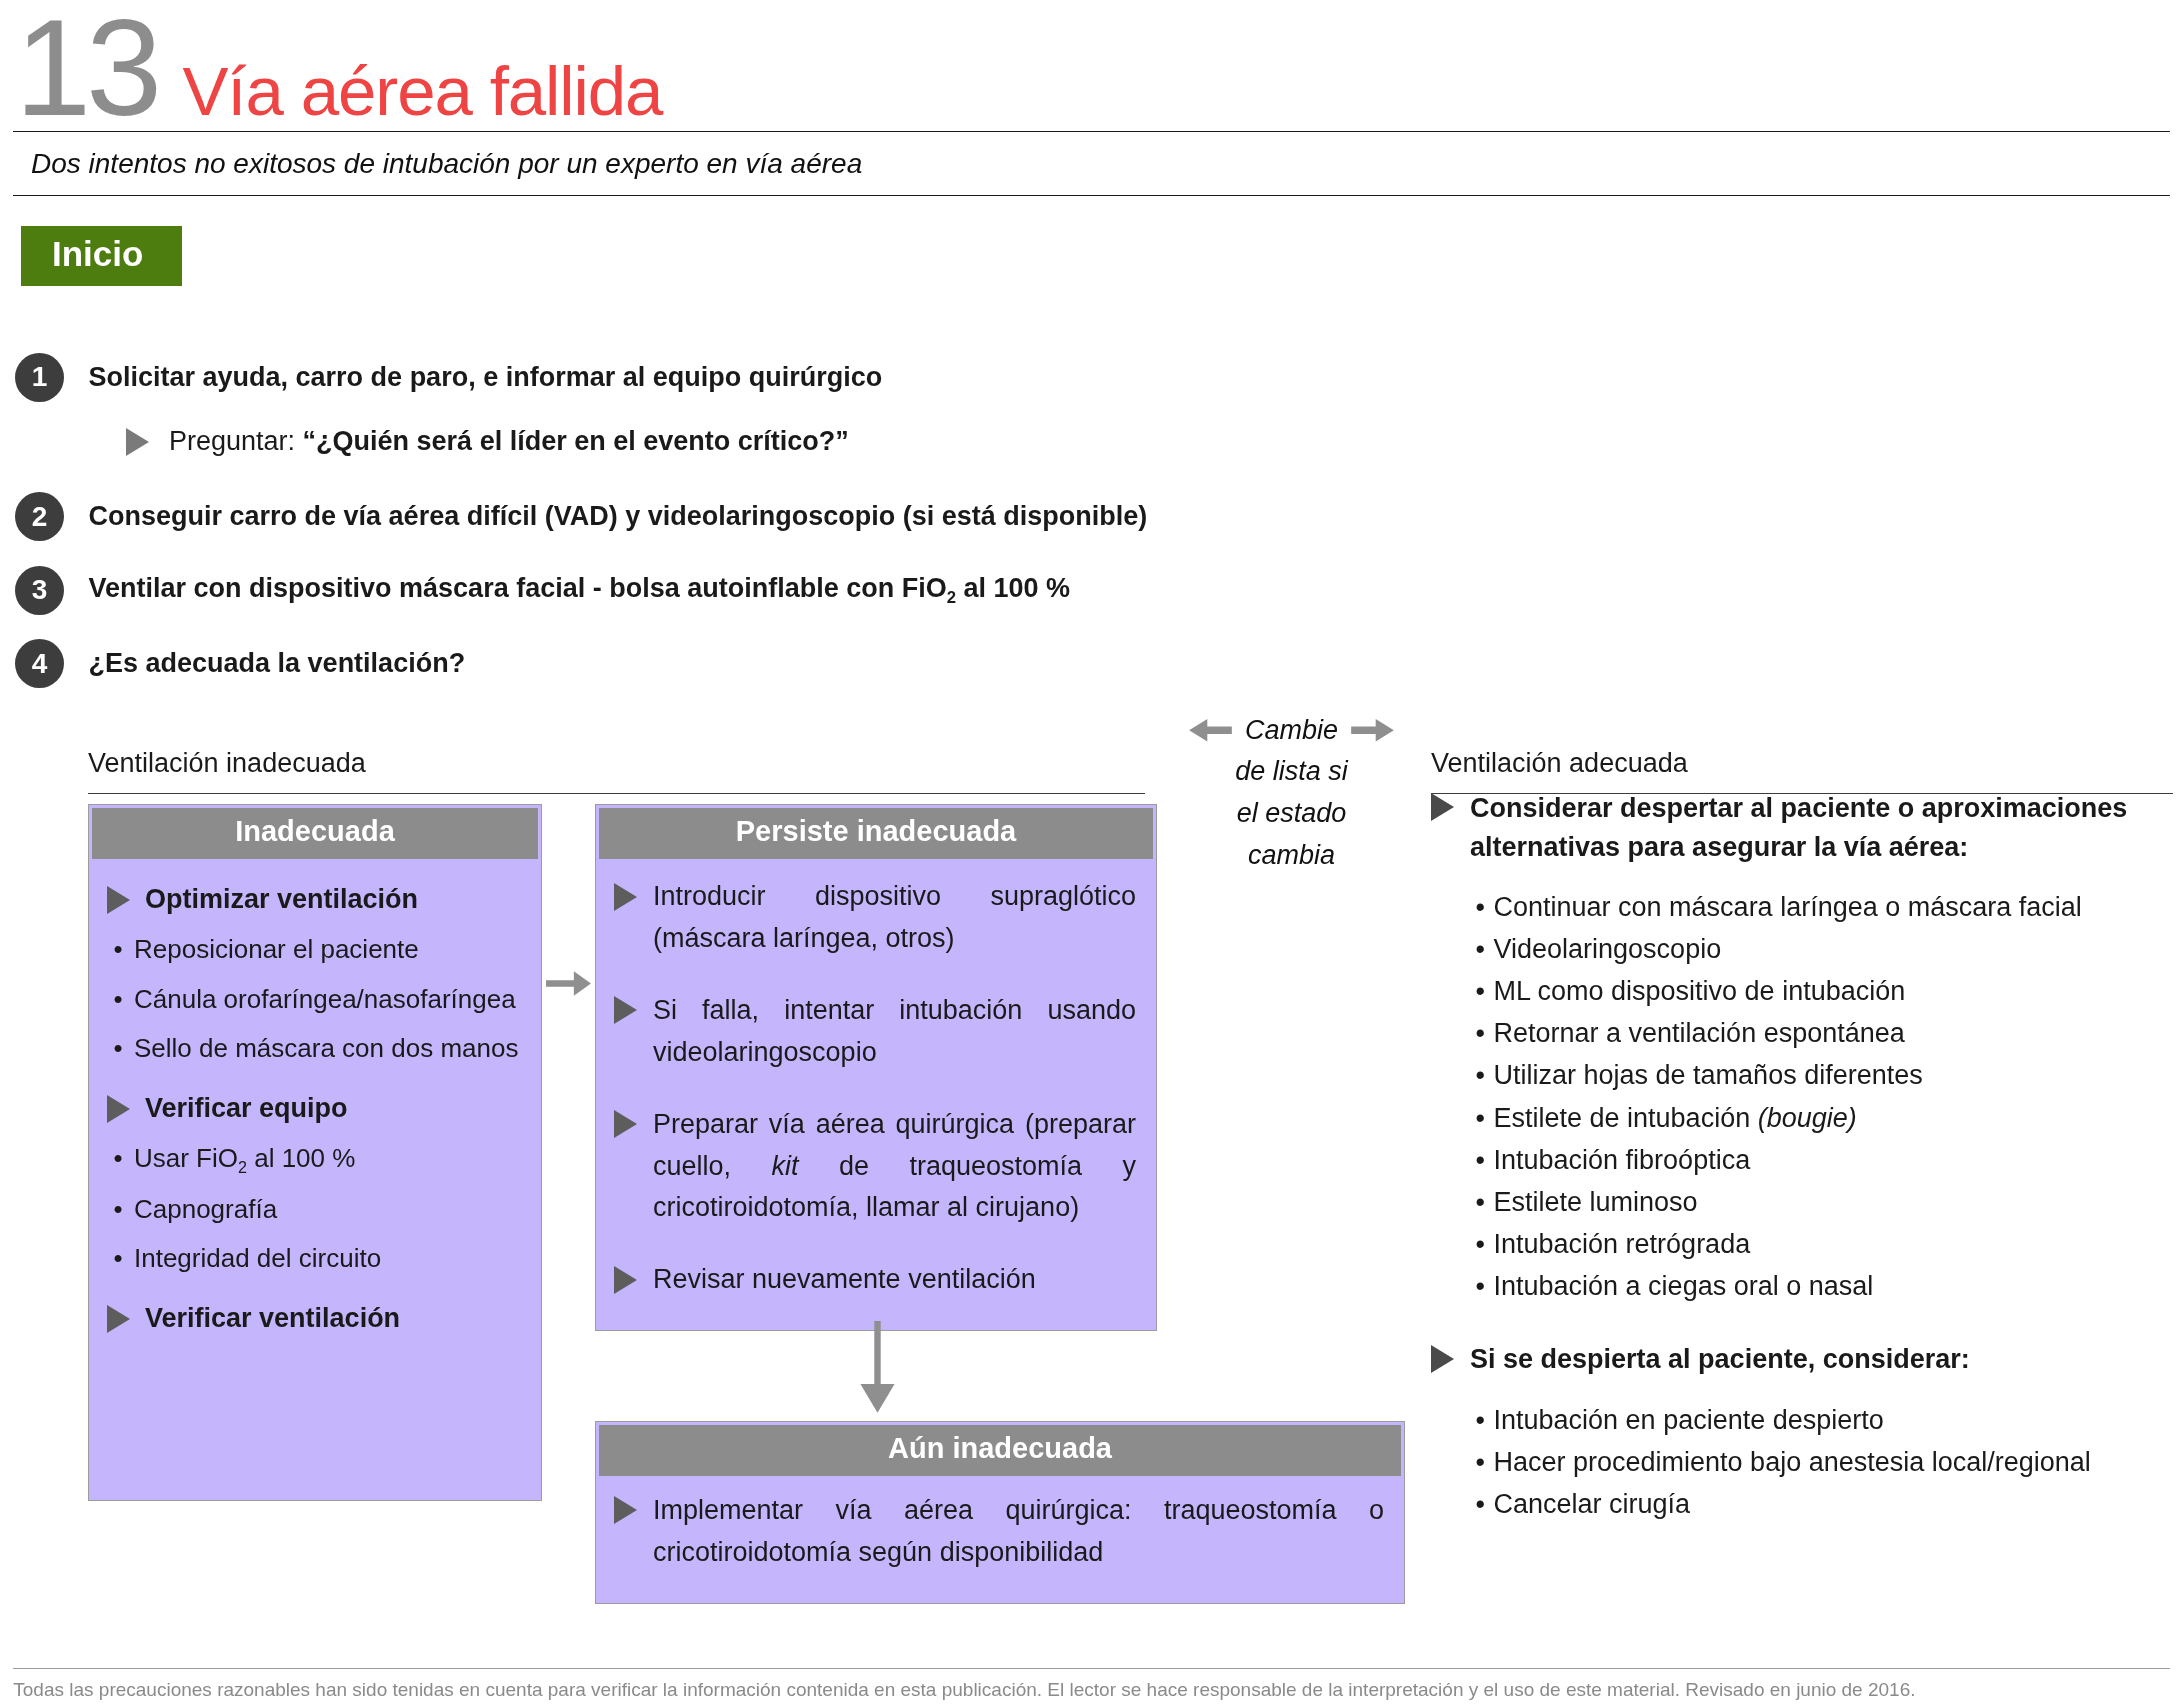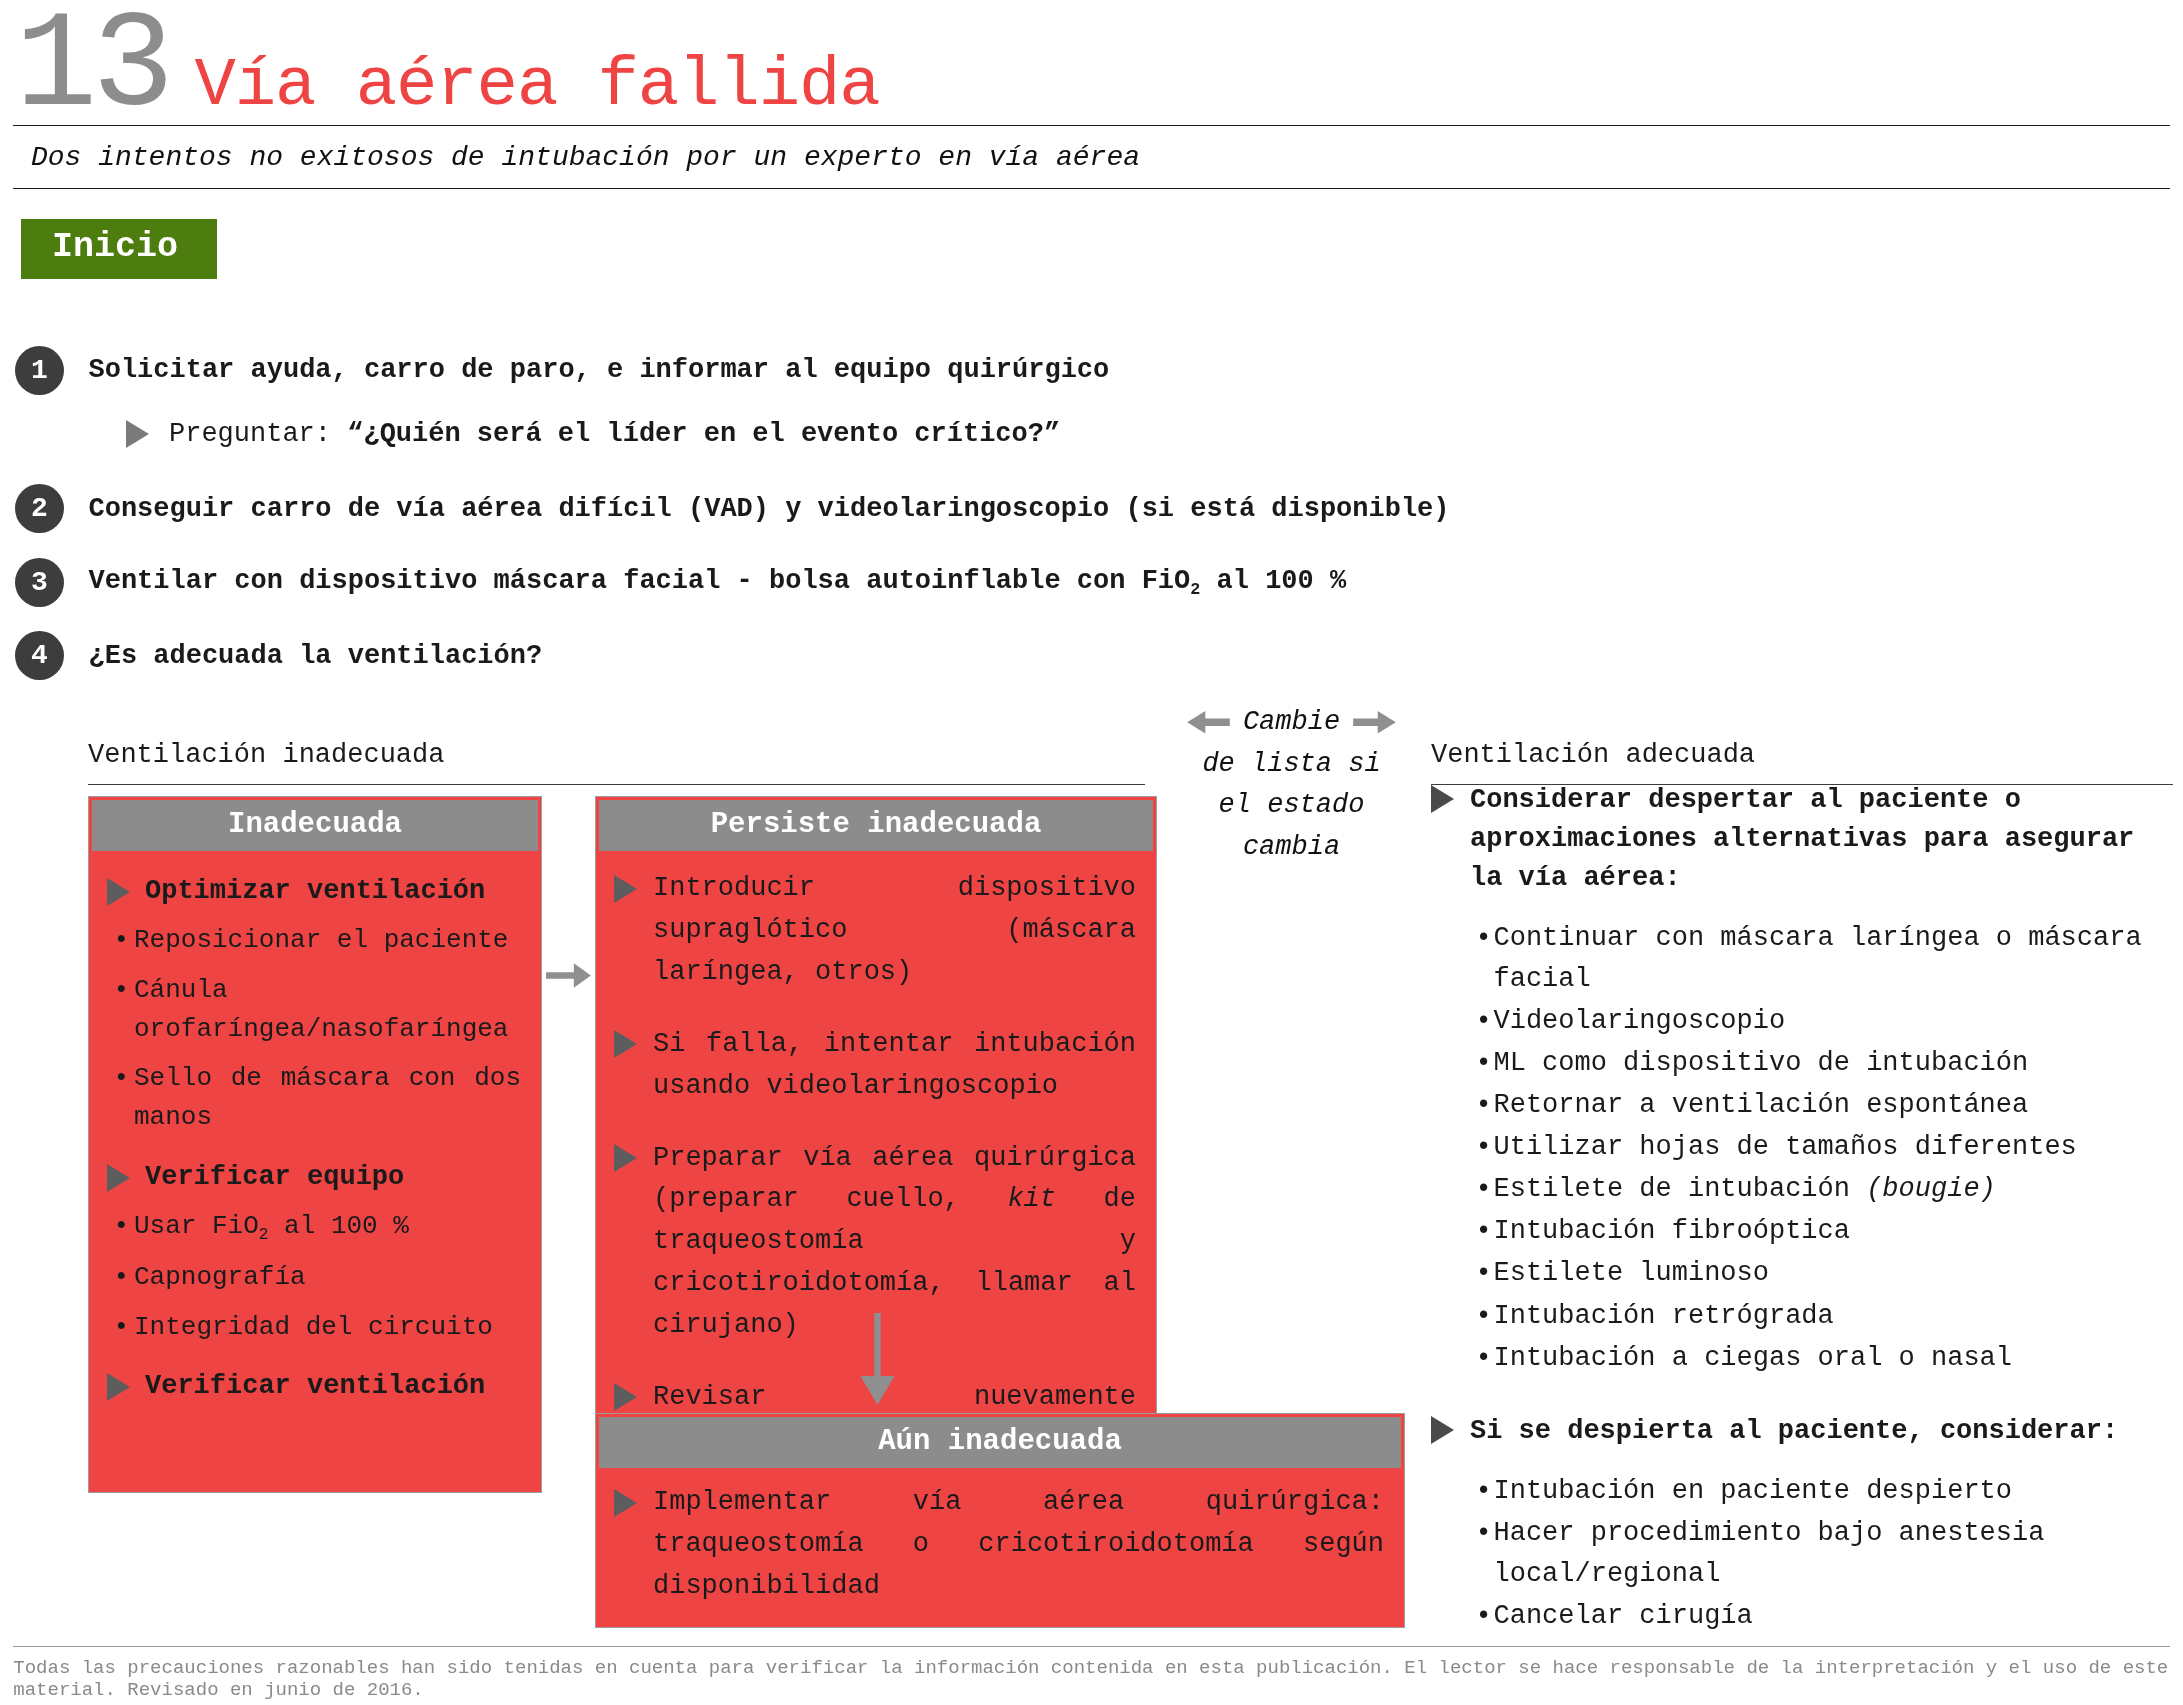--- a/index.html
+++ b/index.html
@@ -3,21 +3,21 @@
 <meta charset="utf-8">
 <style>
   html, body { margin:0; padding:0; background:#ffffff; }
   .page {
     position:relative;
     width:2183px;
     height:1705px;
     overflow:hidden;
     background:#ffffff;
     color:#1a1a1a;
-    font-family:Liberation Mono, monospace;
+    font-family:Liberation Sans, sans-serif;
   }
 
   
   .header-row { display:flex; align-items:baseline; padding:9.6px 32px 0 15px; }
   .chapter-num { font-size:137px; line-height:0.84; color:#8d8d8d; letter-spacing:-5.3px; }
   .page-title { font-size:69px; font-weight:400; margin:0 0 0 25.6px; letter-spacing:-1.1px; color:#ef4444; }
   .rule { border-top:1.6px solid #1a1a1a; margin:0 13.3px; }
   .subtitle { font-style:italic; font-size:28px; margin:16px 13.3px 15px 31px; color:#111; }
   .start-badge {
     display:inline-block; margin:30px 0 0 21px;
@@ -53,21 +53,21 @@
   .label-left  { left:88px;  width:1057px; }
   .label-right { left:1431px; width:742px; }
 
   .switch-note {
     position:absolute; left:1161px; top:-3.2px; width:261px;
     font-style:italic; font-size:27px; text-align:center; line-height:1.55; color:#111;
   }
   .note-row { display:flex; align-items:center; justify-content:center; gap:12.8px; }
   .switch-arrow { width:43px; height:22.4px; fill:#8f8f8f; flex:0 0 auto; }
 
-  .fbox { position:absolute; border:1.6px solid #9c9c9c; background:#ef4444; box-sizing:border-box; }
+  .fbox { position:absolute; border:1.6px solid #9c9c9c; background:#c4b5fd; box-sizing:border-box; }
   .box-inadequate { left:88px;  top:91px;  width:454px;  min-height:697px; }
   .box-persist    { left:595px; top:91px;  width:562px; min-height:512px; }
   .box-still      { left:595px; top:708px; width:810px; min-height:183px; }
   .fbox-header {
     background:#8c8c8c; color:#ffffff; font-weight:bold; font-size:29px;
     text-align:center; padding:7.5px 0 10.7px; margin:3.2px;
   }
   .fbox-body { padding:14px 20px 21px 18px; font-size:26px; }
 
   .group-heading { display:flex; margin:24.5px 0 15px; font-weight:bold; font-size:27px; }

